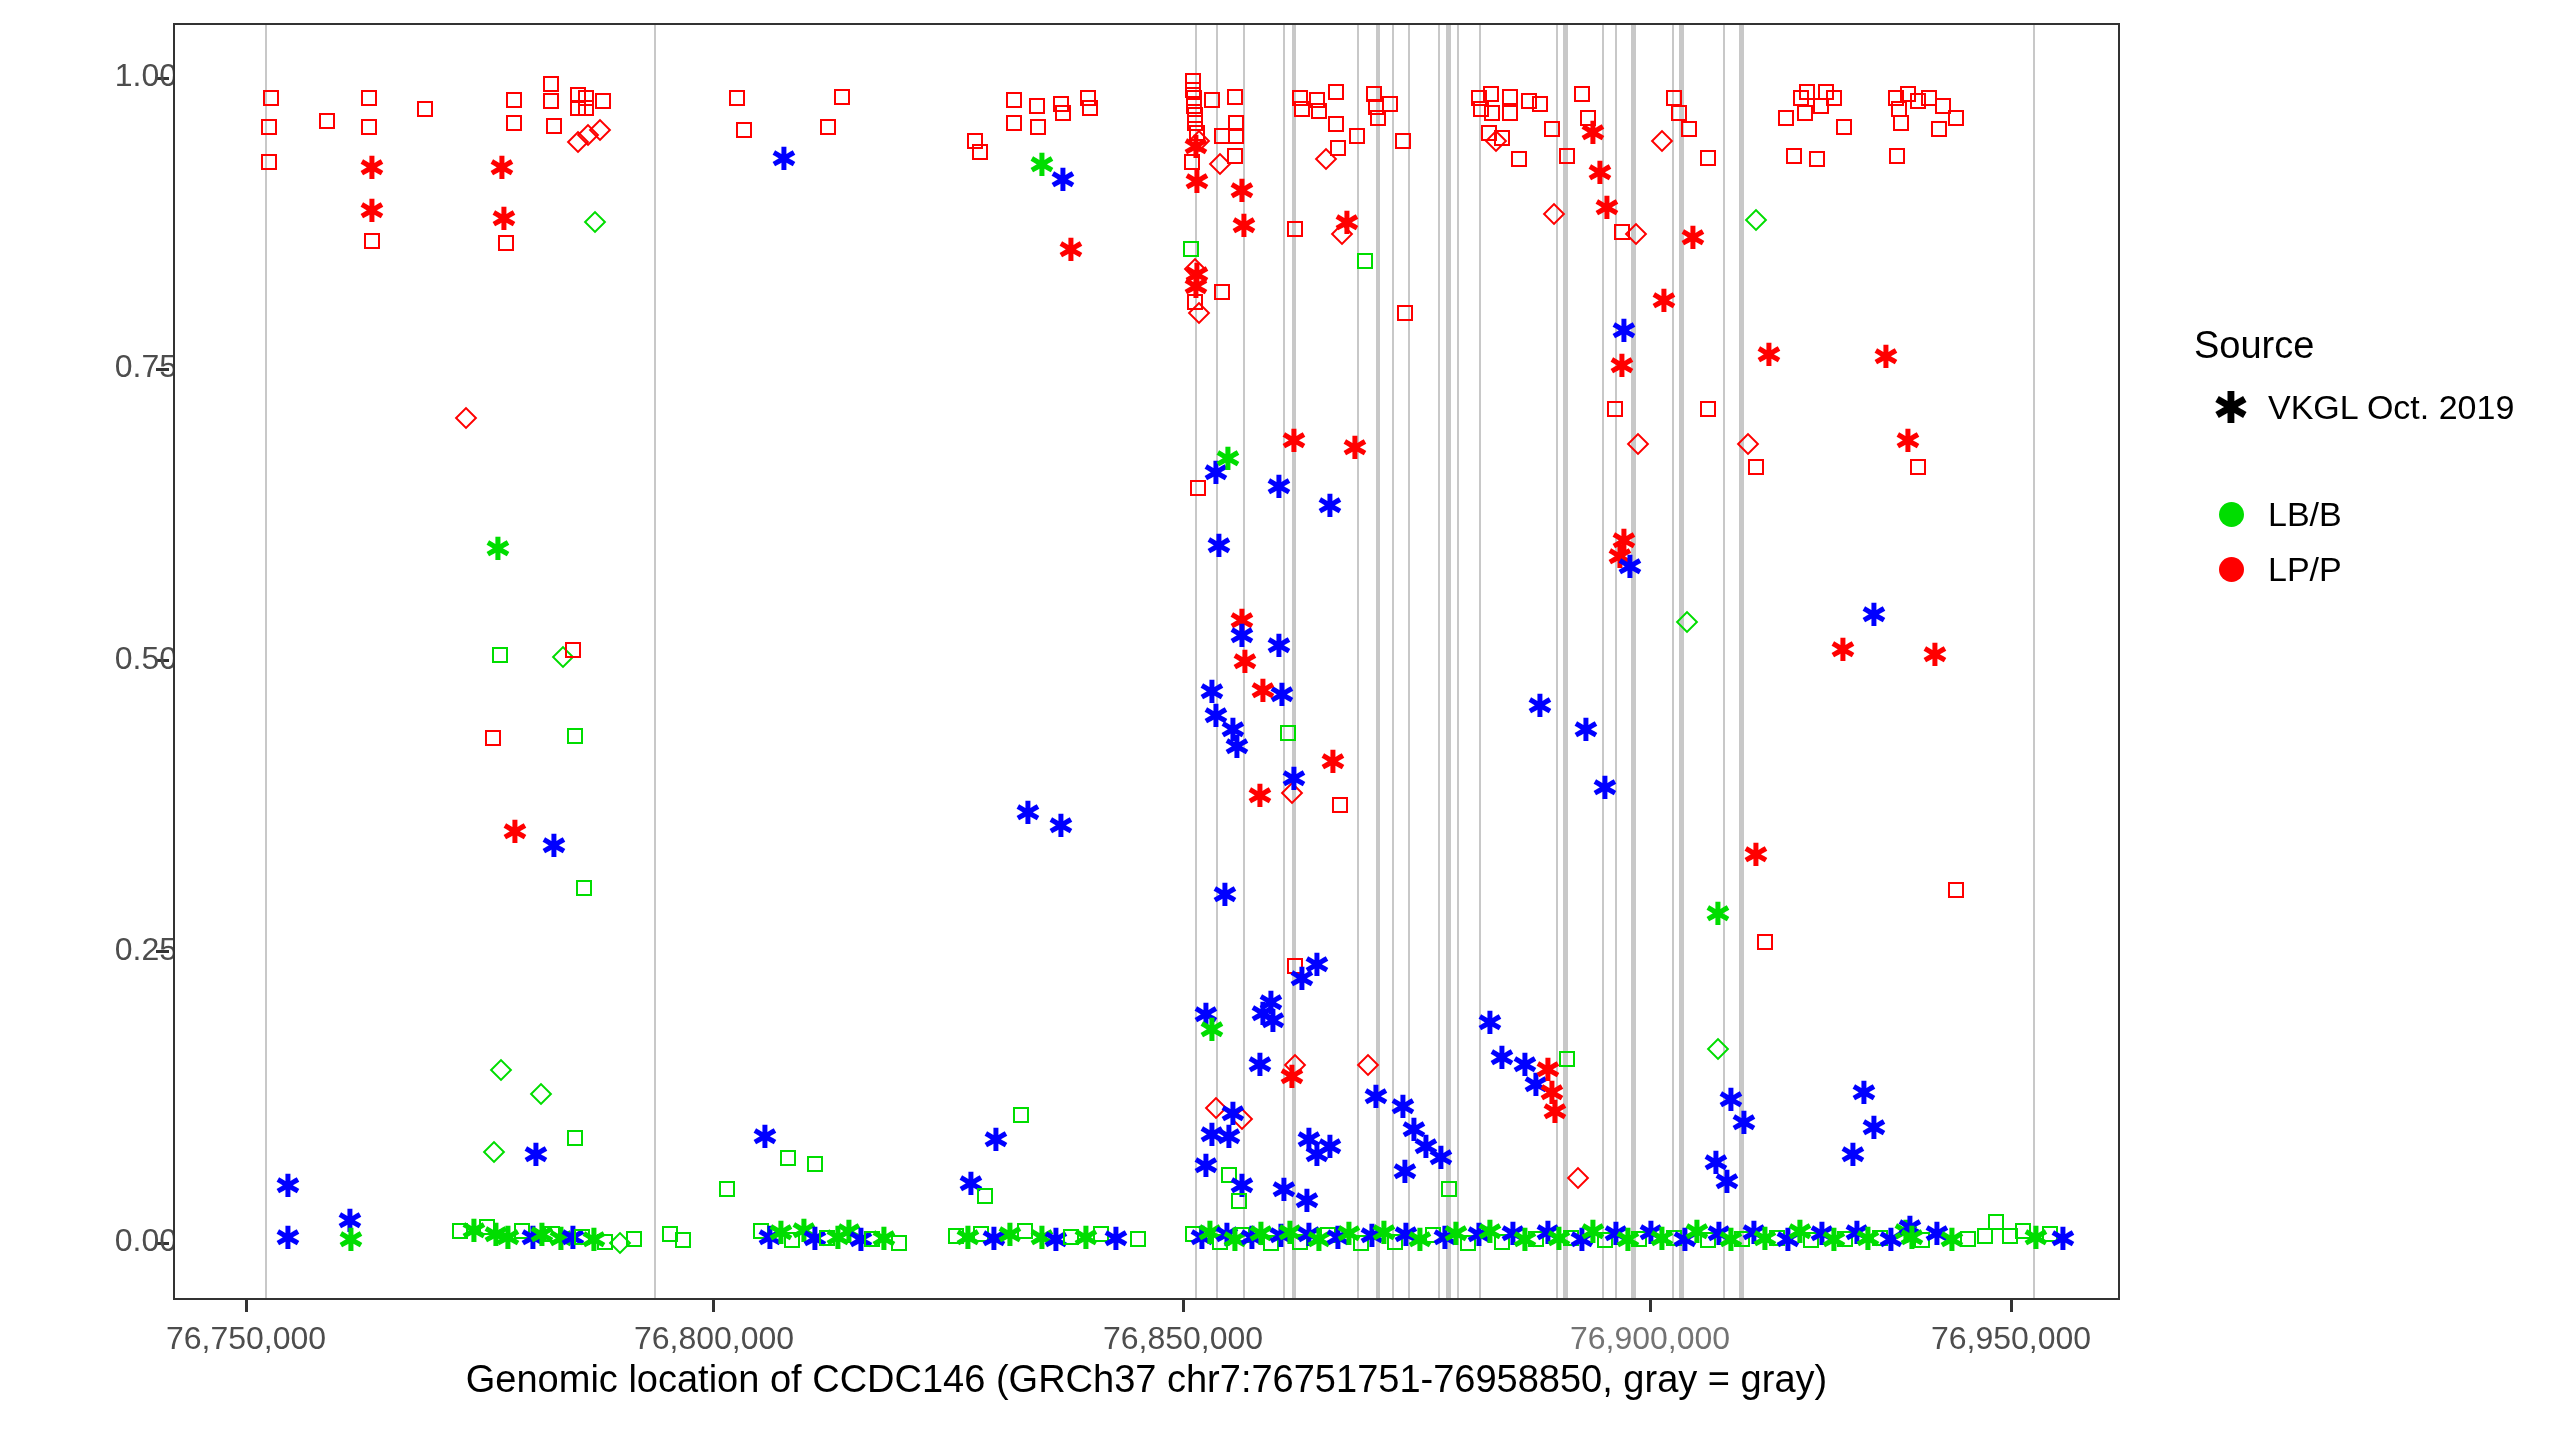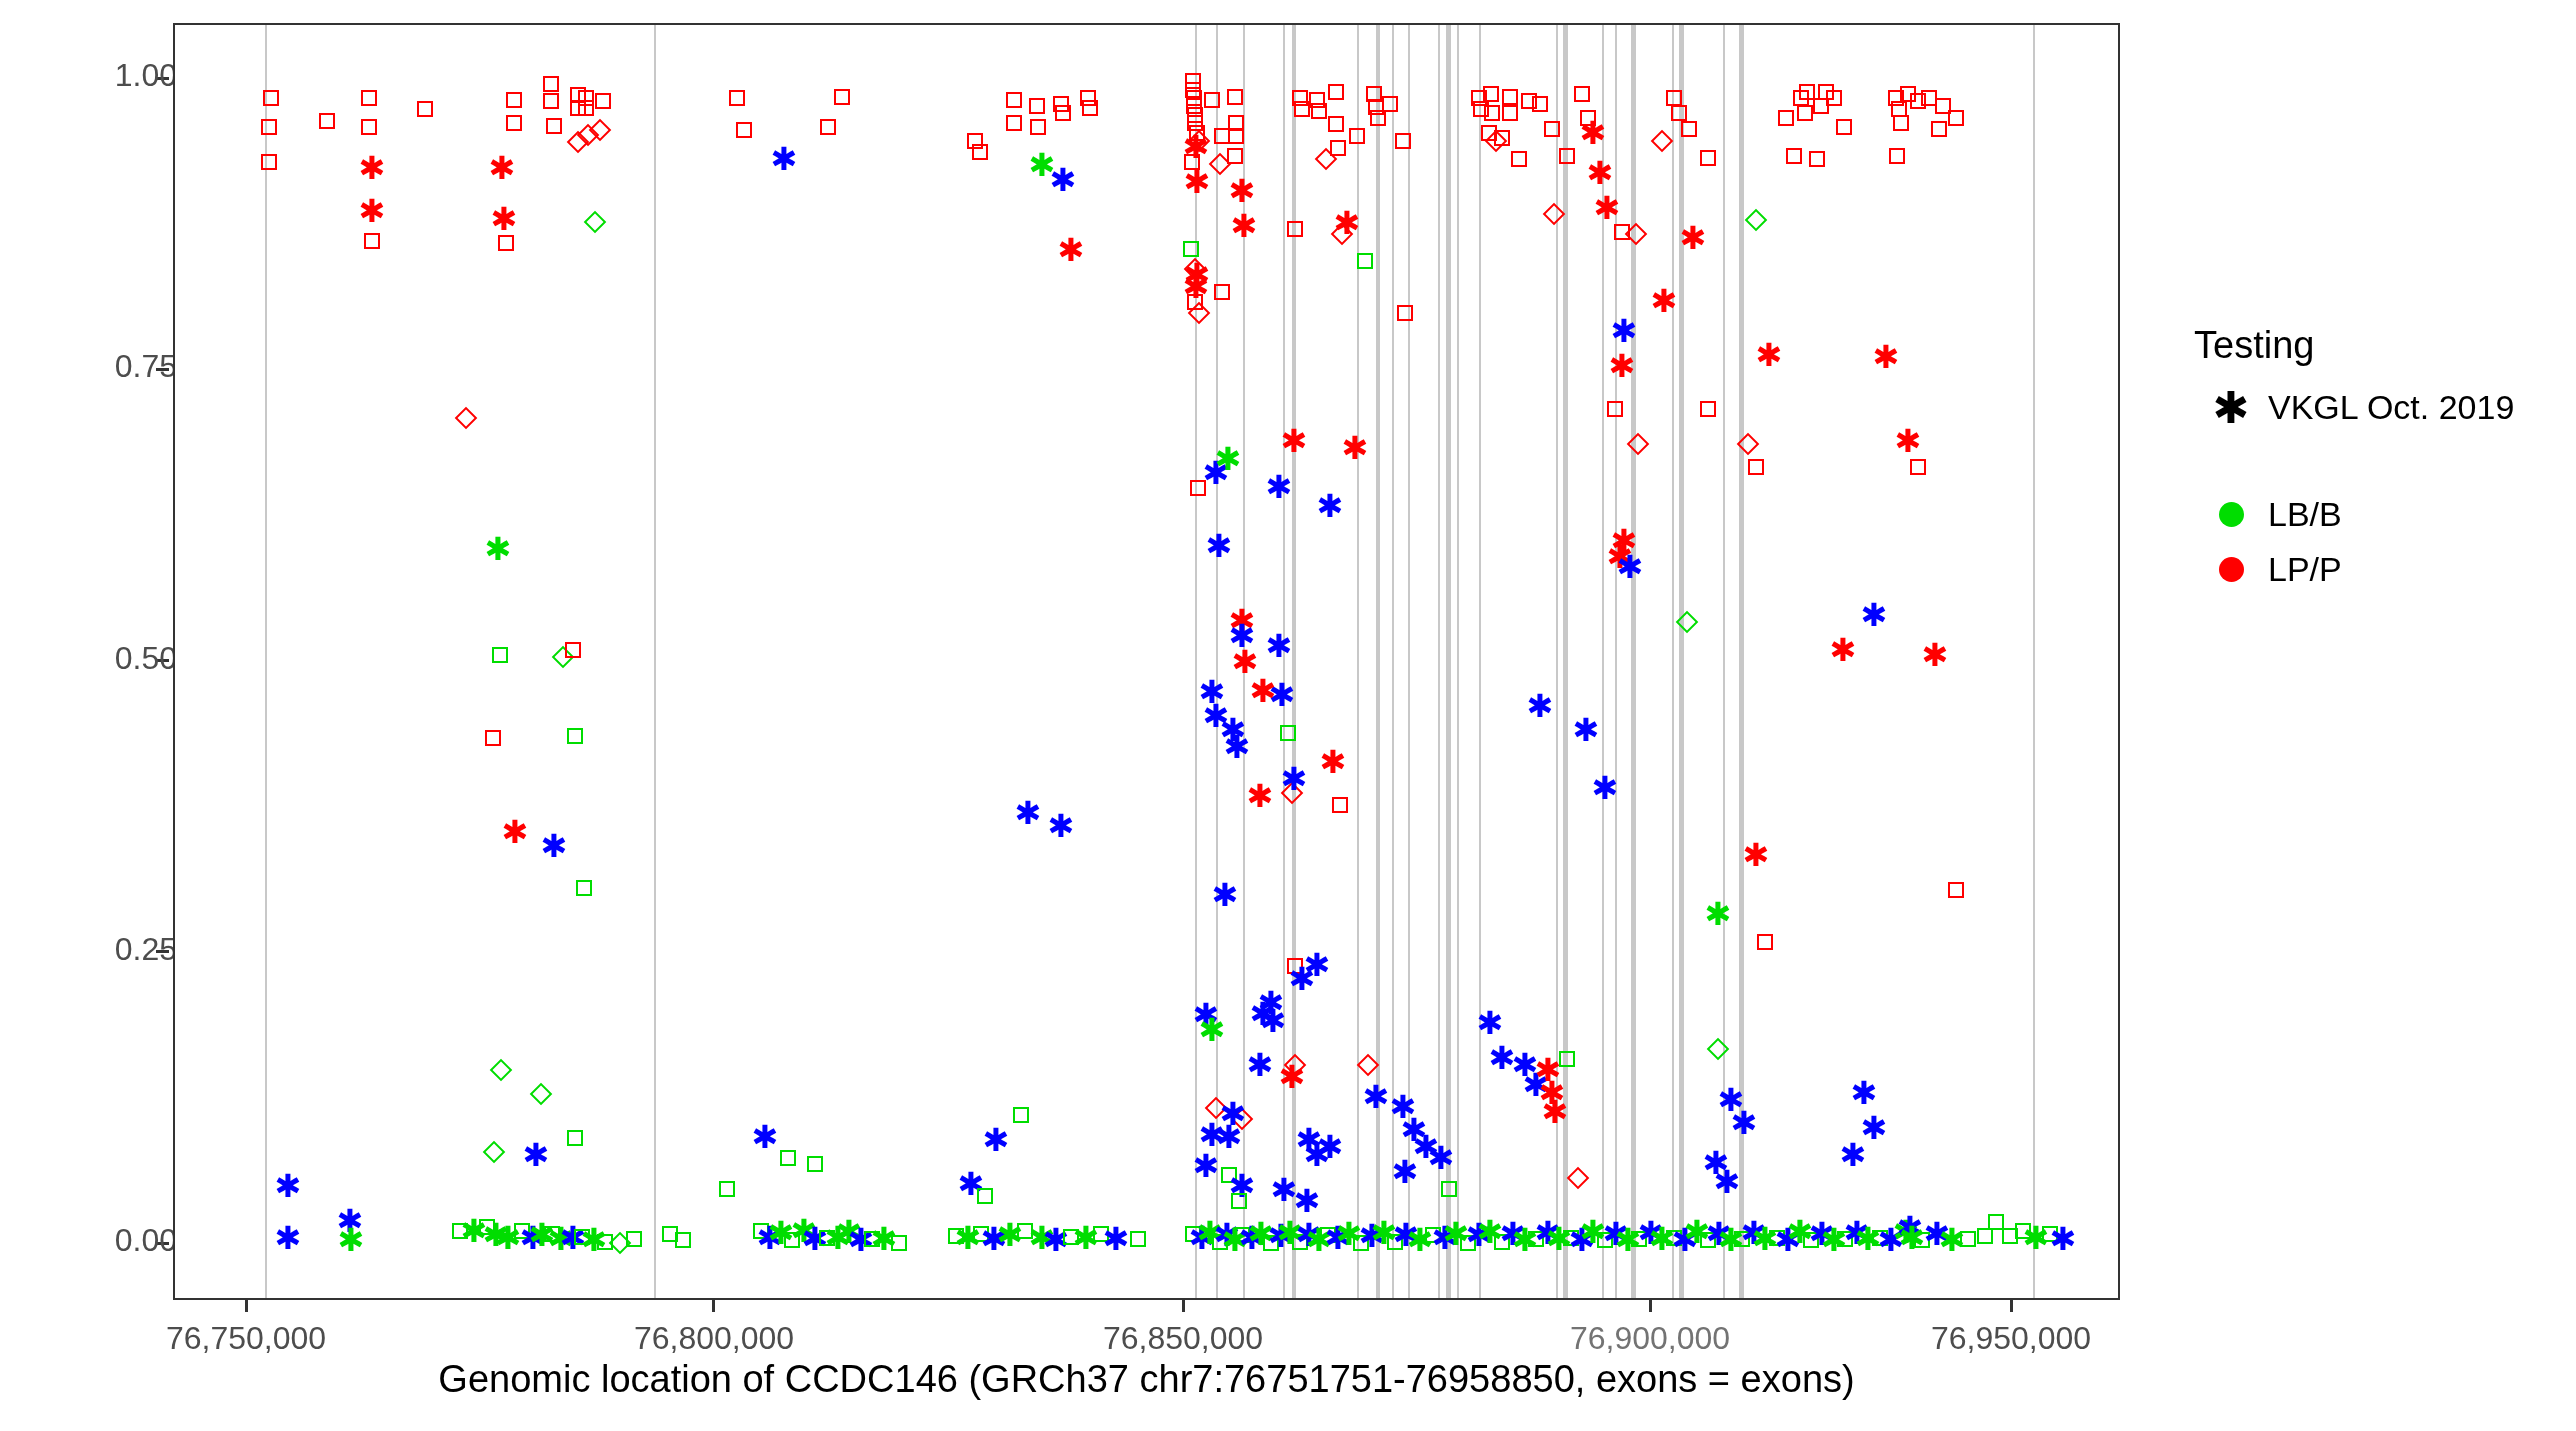--- a/index.html
+++ b/index.html
@@ -38,21 +38,21 @@
   .m-sq{box-sizing:border-box;border-style:solid;background:transparent;}
   .m-di{box-sizing:border-box;border-style:solid;background:transparent;transform:rotate(45deg);}
   .m-dot{border-radius:50%;}
   .pt{position:absolute;}
 </style>
 </head>
 <body>
 
 <div id="root">
 
-  <div id="xlab">Genomic location of CCDC146 (GRCh37 chr7:76751751-76958850, exons = exons)</div>
+  <div id="xlab">Genomic location of CCDC146 (GRCh37 chr7:76751751-76958850, gray = gray)</div>
 
   <div id="yaxis">
       <div class="ytick" style="top: 1242px; background: rgb(51, 51, 51);"></div>
       <div class="ytlab" style="top: 1222px; color: rgb(77, 77, 77);">0.00</div>
       <div class="ytick" style="top: 950px; background: rgb(51, 51, 51);"></div>
       <div class="ytlab" style="top: 931px; color: rgb(77, 77, 77);">0.25</div>
       <div class="ytick" style="top: 659px; background: rgb(51, 51, 51);"></div>
       <div class="ytlab" style="top: 640px; color: rgb(77, 77, 77);">0.50</div>
       <div class="ytick" style="top: 368px; background: rgb(51, 51, 51);"></div>
       <div class="ytlab" style="top: 348px; color: rgb(77, 77, 77);">0.75</div>
@@ -491,21 +491,21 @@
         <div class="pt" style="font-family: &quot;DejaVu Sans&quot;, sans-serif; font-size: 32px; line-height: 1; color: rgb(0, 221, 0); width: 32px; height: 32px; text-align: center; left: 1845px; top: 1197px;">✱</div>
         <div class="pt m-sq" style="width: 16px; height: 16px; border-width: 2.9px; border-color: rgb(0, 221, 0); left: 1867px; top: 1201px;"></div>
         <div class="pt" style="font-family: &quot;DejaVu Sans&quot;, sans-serif; font-size: 32px; line-height: 1; color: rgb(0, 0, 255); width: 32px; height: 32px; text-align: center; left: 1872px; top: 1198px;">✱</div>
         <div class="pt" style="font-family: &quot;DejaVu Sans&quot;, sans-serif; font-size: 32px; line-height: 1; color: rgb(0, 0, 255); width: 32px; height: 32px; text-align: center; left: 1719px; top: 1187px;">✱</div>
         <div class="pt" style="font-family: &quot;DejaVu Sans&quot;, sans-serif; font-size: 32px; line-height: 1; color: rgb(0, 221, 0); width: 32px; height: 32px; text-align: center; left: 1721px; top: 1197px;">✱</div>
       </div>
   </div>
 
   <div id="legend">
 
-    <div class="leg-title">Testing</div>
+    <div class="leg-title">Source</div>
 
 
 
     <div class="leg-row">
       <span class="leg-key">
         <span style="font-size:44px;color:#000;font-family:'DejaVu Sans',sans-serif;line-height:0.8;">✱</span>
       </span>
       <span class="leg-lab">VKGL Oct. 2019</span>
     </div>
 

